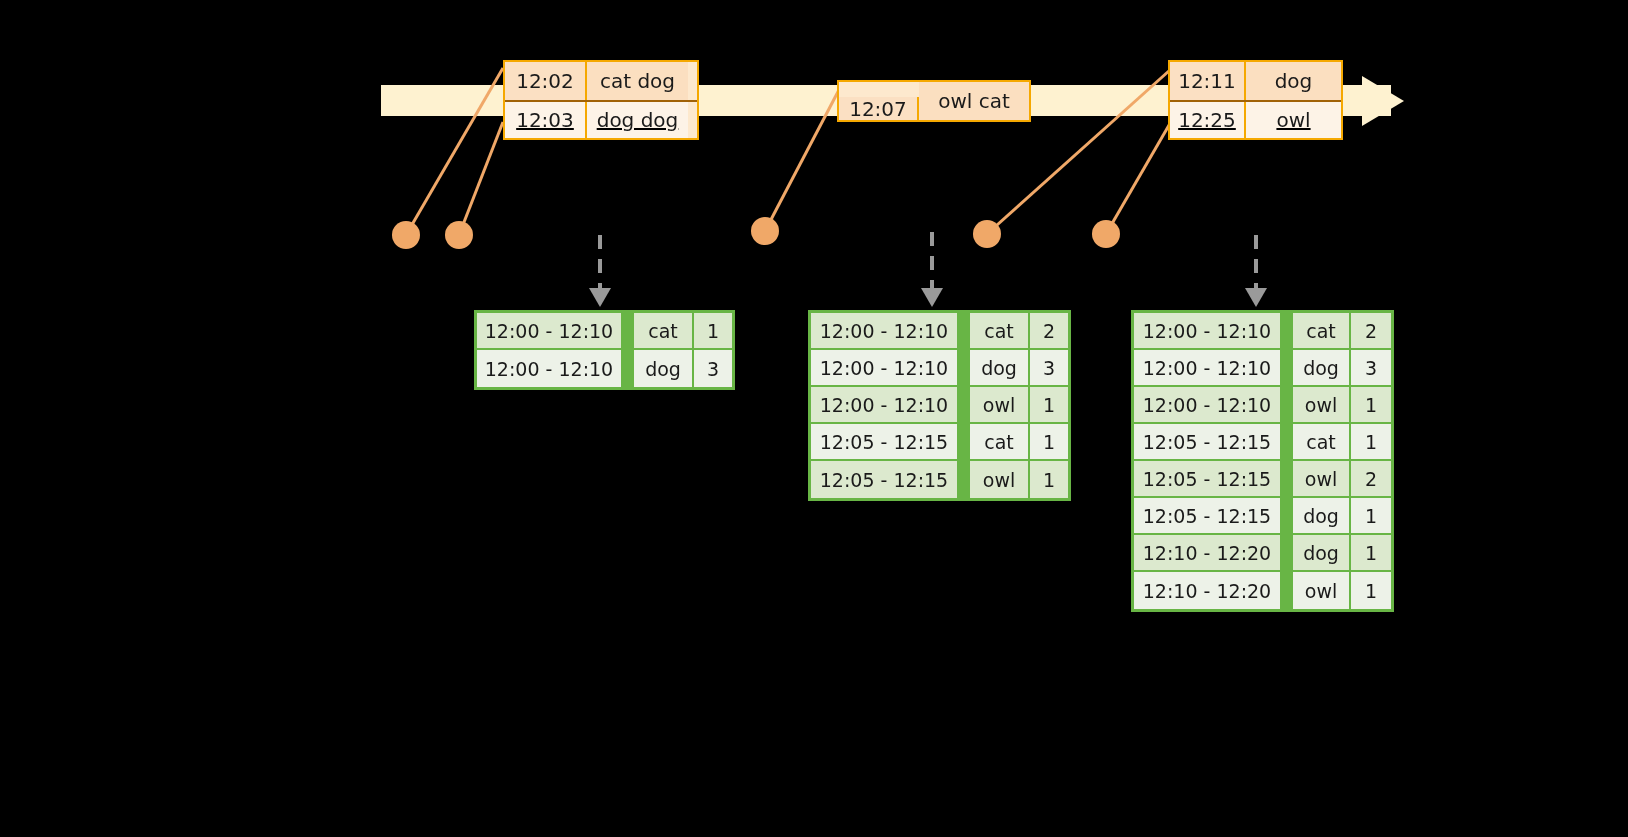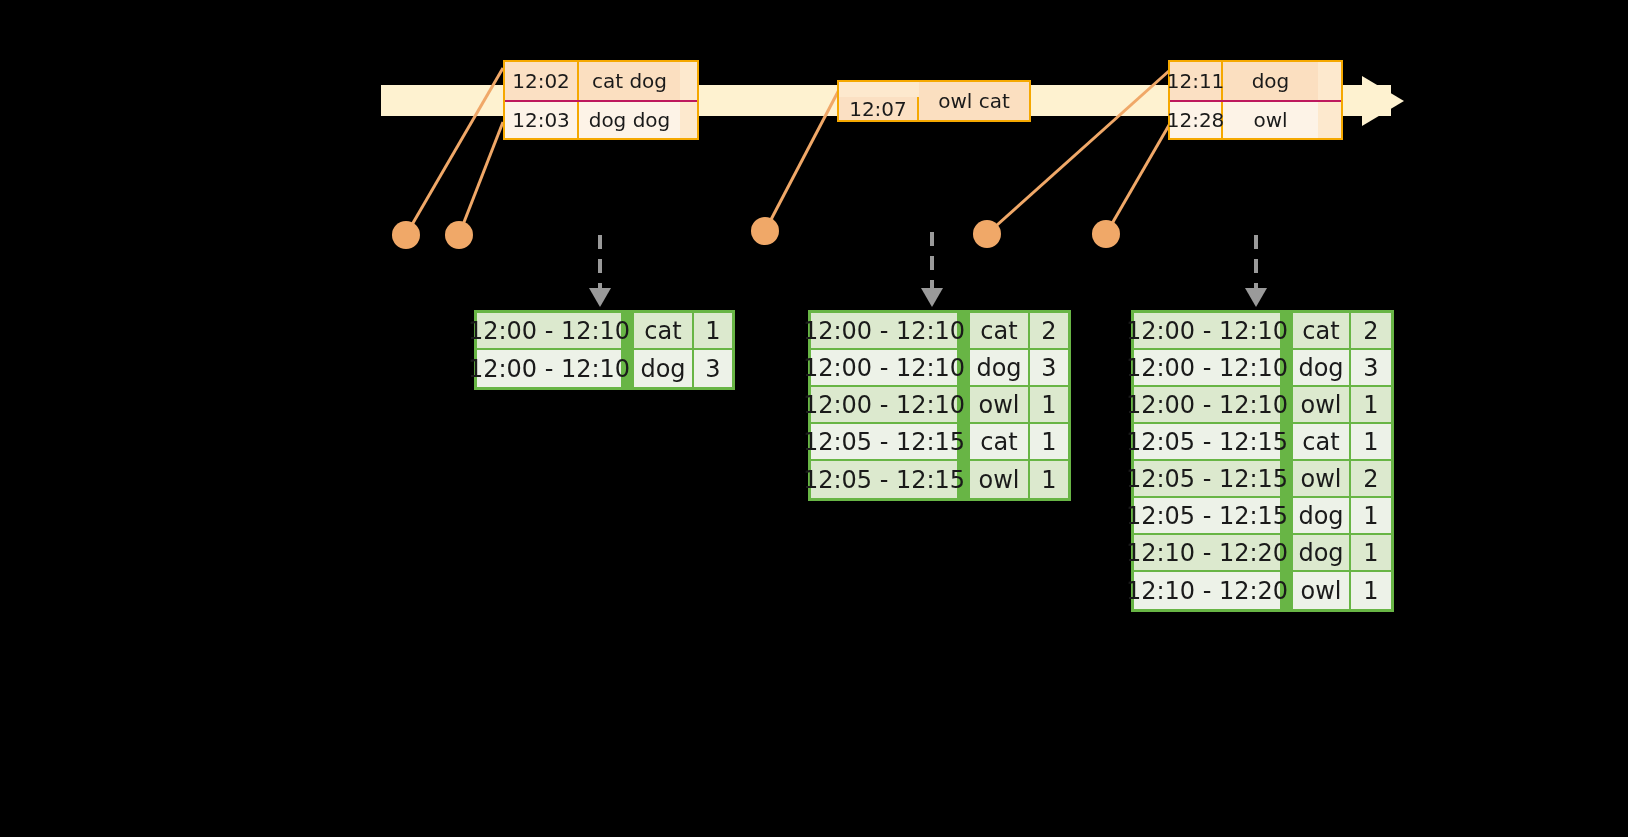--- a/index.html
+++ b/index.html
@@ -44,61 +44,61 @@
     border: 2px solid #F5A800;
     background: #FDE9CE;
     display: flex;
     flex-direction: column;
   }
   .evt-row {
     display: flex;
     height: 38px;
     align-items: stretch;
   }
-  .evt-row + .evt-row { border-top: 2px solid #be185d; }
+  .evt-row + .evt-row { border-top: 2px solid #a16207; text-decoration: underline; }
   .evt-row.shade-a .evt-time { background: #FBE0C3; }
   .evt-row.shade-a .evt-val  { background: #FBDFC0; }
   .evt-row.shade-b .evt-time { background: #FDF3E7; }
   .evt-row.shade-b .evt-val  { background: #FDF3E7; }
   .evt-time, .evt-val {
     display: flex; align-items: center; justify-content: center;
     font-size: 20px; color: #1a1a1a;
     padding: 0 8px;
     white-space: nowrap;
   }
   .evt-time { border-right: 2px solid #F5A800; }
 
   
   #evt-box-1 { left: 503px; top: 60px; width: 196px; }
-  #evt-box-1 .evt-time { width: 74px; }
+  #evt-box-1 .evt-time { width: 82px; }
   #evt-box-1 .evt-val  { width: 101px; }
 
   #evt-box-2 { left: 837px; top: 80px; width: 194px; }
   #evt-box-2 .evt-time { width: 80px; margin-top: 15px; }
   #evt-box-2 .evt-val  { width: 110px; text-align: right; }
 
   #evt-box-3 { left: 1168px; top: 60px; width: 175px; }
-  #evt-box-3 .evt-time { width: 53px; }
+  #evt-box-3 .evt-time { width: 76px; }
   #evt-box-3 .evt-val  { width: 95px; }
 
   
   .connectors { position: absolute; left: 0; top: 0; width: 1628px; height: 837px; pointer-events: none; }
 
   
   .res-table {
     position: absolute;
     border: 3px solid #68B545;
     background: #68B545;
     display: flex;
     flex-direction: column;
   }
   .res-row { display: flex; height: 37px; }
   .res-row .cell {
     display: flex; align-items: center; justify-content: center;
-    font-size: 24px; color: #1a1a1a;
+    font-size: 19px; color: #1a1a1a;
     border-right: 2px solid #68B545;
     border-bottom: 2px solid #68B545;
     white-space: nowrap;
   }
   .res-row .cell:last-child { border-right: none; }
   .res-row:last-child .cell { border-bottom: none; }
   .res-row.dark .cell  { background: #DCE9CE; }
   .res-row.light .cell { background: #EDF2E8; }
 
   .c-window { width: 146px; }
@@ -168,21 +168,21 @@
       <div class="evt-val">owl cat</div>
     </div>
   </div>
 
   <div class="evt-box" id="evt-box-3">
     <div class="evt-row shade-a">
       <div class="evt-time">12:11</div>
       <div class="evt-val">dog</div>
     </div>
     <div class="evt-row shade-b">
-      <div class="evt-time">12:28</div>
+      <div class="evt-time">12:25</div>
       <div class="evt-val">owl</div>
     </div>
   </div>
 
   <div class="res-table" id="res-table-1">
       <div class="res-row dark">
         <div class="cell c-window">12:00 - 12:10</div>
         <div class="cell c-key">cat</div>
         <div class="cell c-count">1</div>
       </div>

